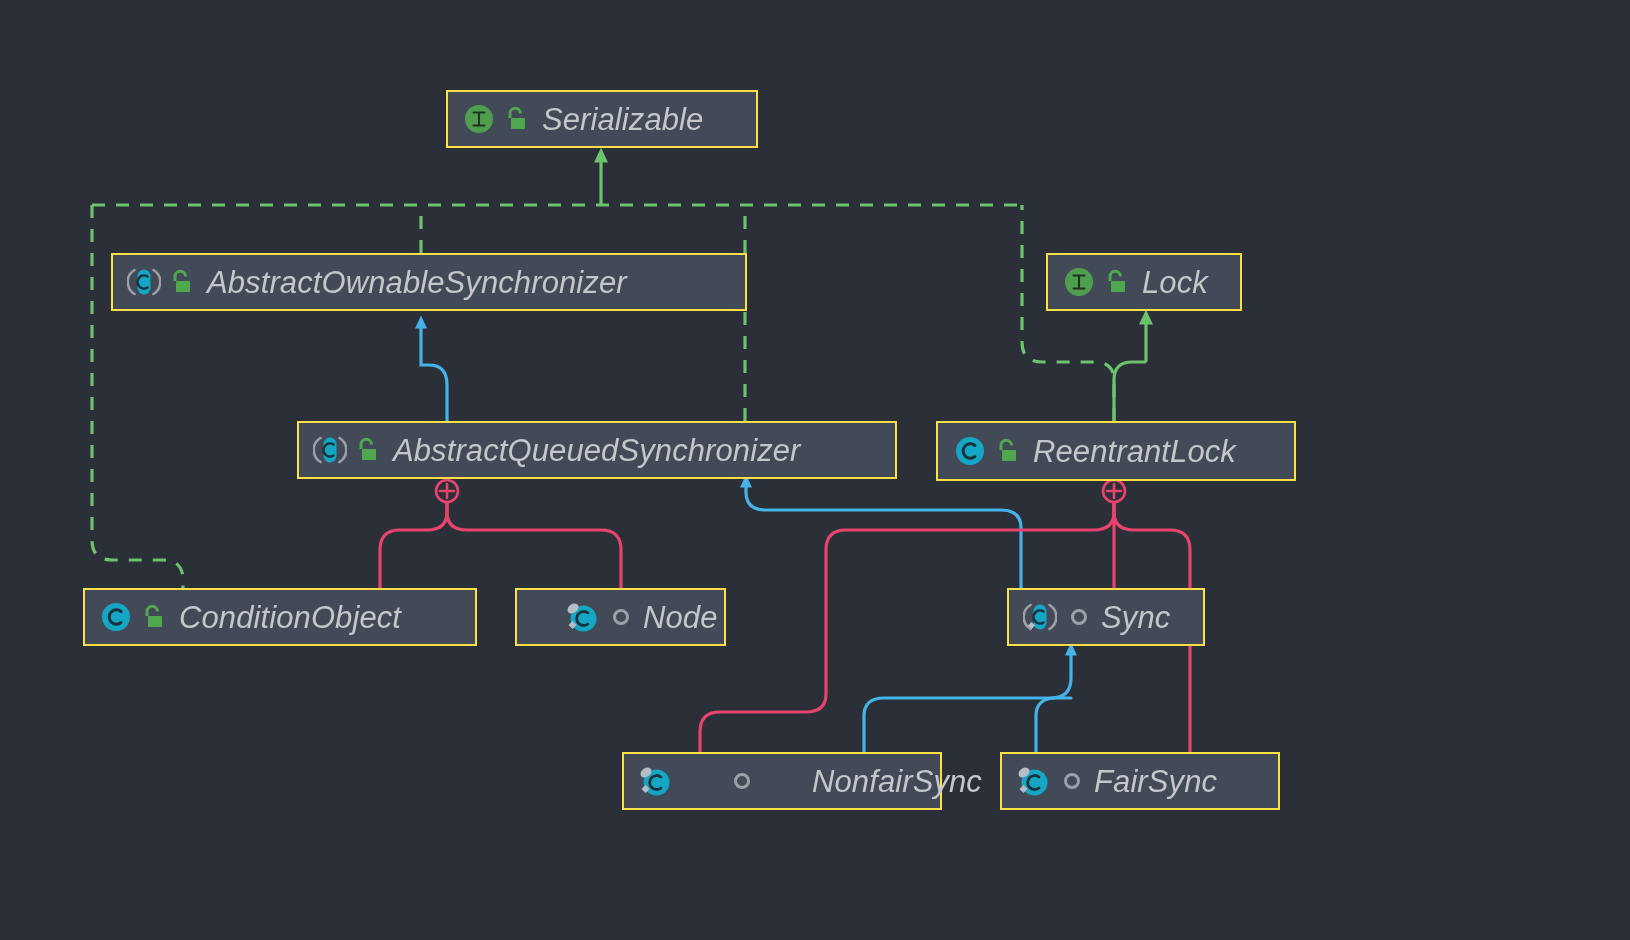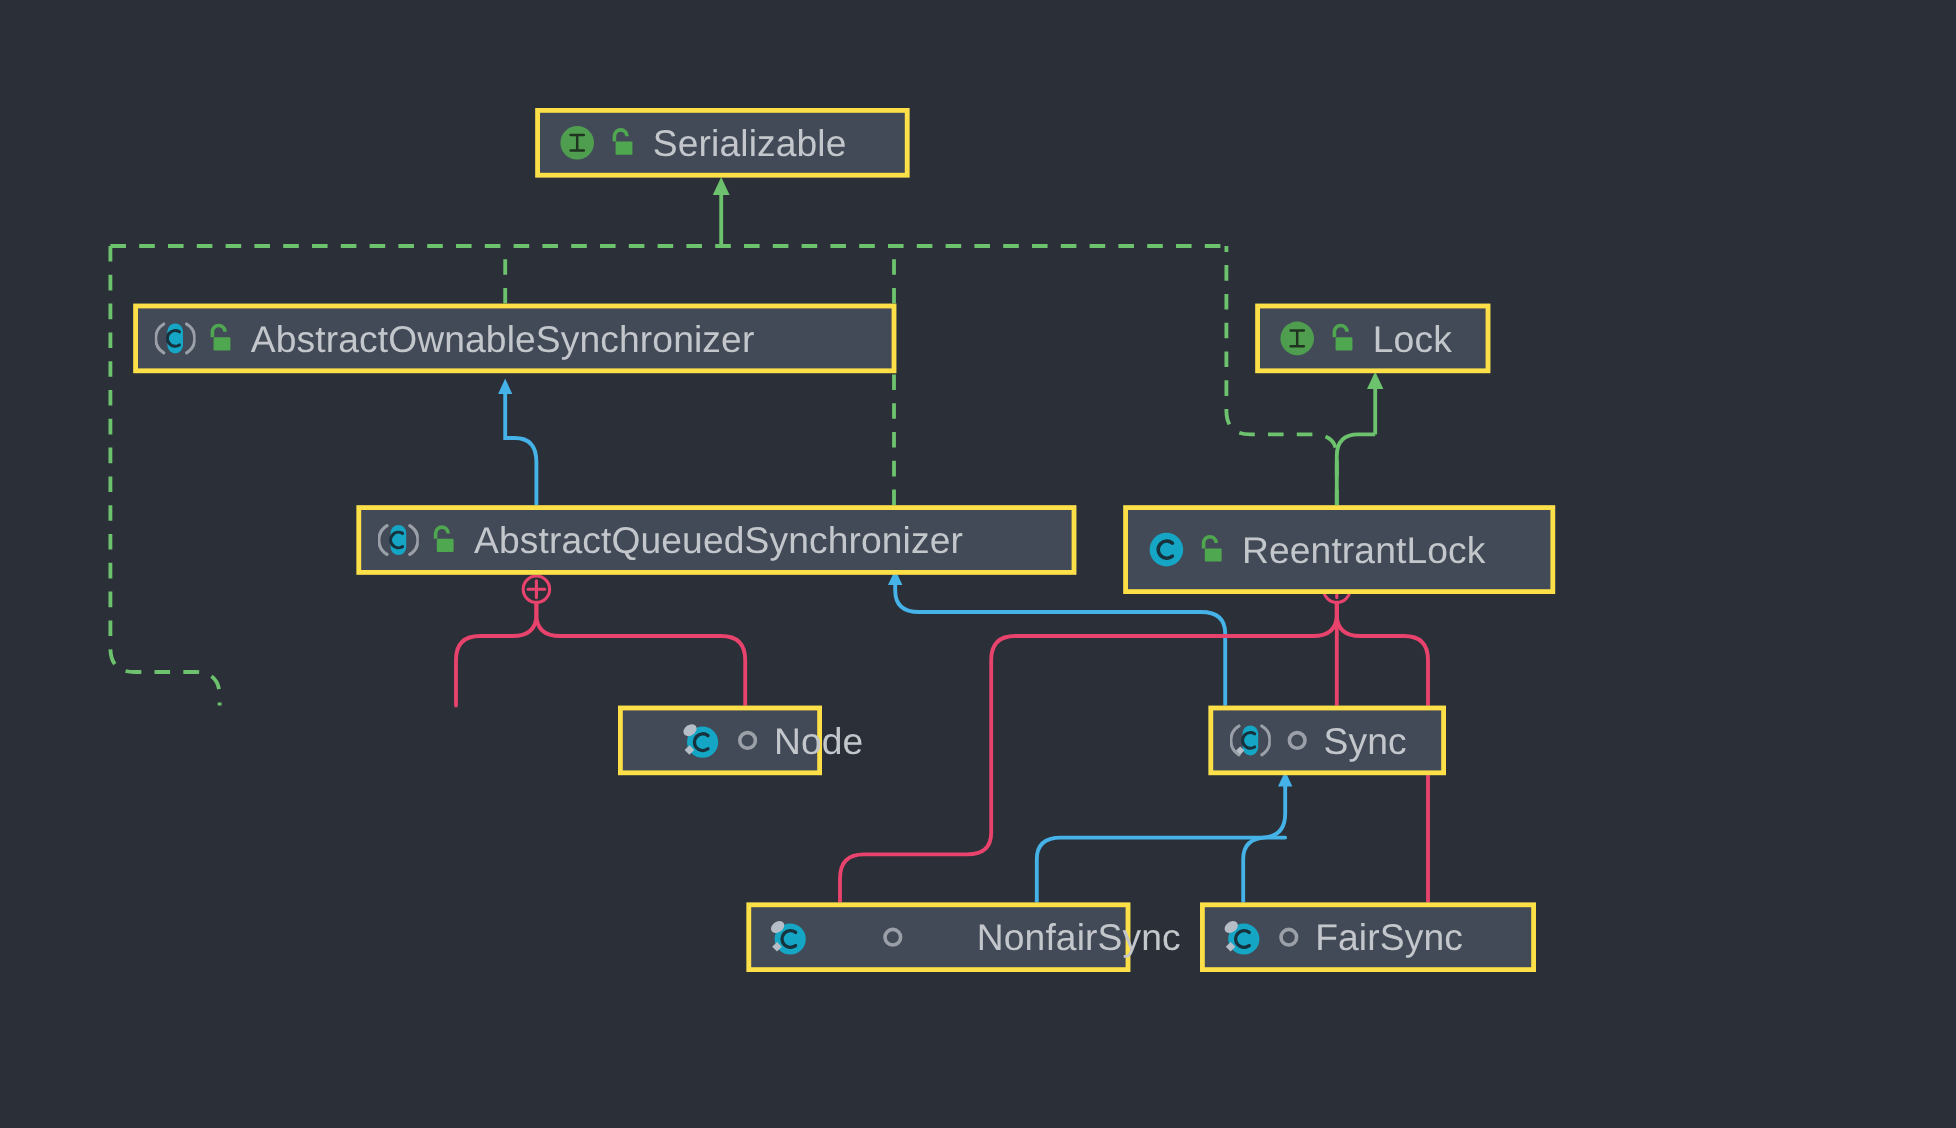--- a/index.html
+++ b/index.html
@@ -27,24 +27,25 @@
     height: 940px;
   }
 
   
   .node {
     position: absolute;
     box-sizing: border-box;
     display: flex;
     align-items: center;
     background: #434a57;
-    border: 4px solid #fde047;
+    border: 2px solid #fde047;
     padding: 0 18px 0 14px;
     white-space: nowrap;
     z-index: 5;
+    font-style: italic;
   }
   .node-label {
     color: #c3c7cc;
     font-size: 31px;
     line-height: 1;
     letter-spacing: .1px;
     margin-left: 14px;
   }
   .node.small .node-label { font-size: 31px; }
 
@@ -204,38 +205,53 @@
     </span>
     <span class="icon-wrap vis">
       <svg width="26" height="30" viewBox="0 0 26 30">
         <path d="M8,14 V9.5 A5,5 0 0 1 18.5,9.5" fill="none" stroke="#4fa84f" stroke-width="3"></path>
         <rect x="9" y="14" width="14" height="11" rx="1" fill="#4fa84f"></rect>
       </svg>
     </span>
     <span class="node-label">AbstractQueuedSynchronizer</span>
   </div>
 
-  <div class="node" style="left:936px; top:421px; width:360px; height:74px;padding-left:15px;">
+  <div class="node" style="left:936px; top:421px; width:360px; height:60px;padding-left:15px;">
     <span class="icon-wrap">
       <svg width="34" height="34" viewBox="0 0 34 34">
         <circle cx="17" cy="17" r="14" fill="#14a6c4"></circle>
         <path d="M22,11.5 A7.2,7.2 0 1 0 22,22.5" fill="none" stroke="#17313d" stroke-width="3" stroke-linecap="round"></path>
       </svg>
     </span>
     <span class="icon-wrap vis">
       <svg width="26" height="30" viewBox="0 0 26 30">
         <path d="M8,14 V9.5 A5,5 0 0 1 18.5,9.5" fill="none" stroke="#4fa84f" stroke-width="3"></path>
         <rect x="9" y="14" width="14" height="11" rx="1" fill="#4fa84f"></rect>
       </svg>
     </span>
     <span class="node-label">ReentrantLock</span>
   </div>
 
-
-  <div class="node small" style="left:515px; top:588px; width:170px; height:58px;padding-left:48px;">
+  <div class="node" style="left:83px; top:588px; width:394px; height:58px;">
+    <span class="icon-wrap">
+      <svg width="34" height="34" viewBox="0 0 34 34">
+        <circle cx="17" cy="17" r="14" fill="#14a6c4"></circle>
+        <path d="M22,11.5 A7.2,7.2 0 1 0 22,22.5" fill="none" stroke="#17313d" stroke-width="3" stroke-linecap="round"></path>
+      </svg>
+    </span>
+    <span class="icon-wrap vis">
+      <svg width="26" height="30" viewBox="0 0 26 30">
+        <path d="M8,14 V9.5 A5,5 0 0 1 18.5,9.5" fill="none" stroke="#4fa84f" stroke-width="3"></path>
+        <rect x="9" y="14" width="14" height="11" rx="1" fill="#4fa84f"></rect>
+      </svg>
+    </span>
+    <span class="node-label">ConditionObject</span>
+  </div>
+
+  <div class="node small" style="left:515px; top:588px; width:211px; height:58px;padding-left:48px;">
     <span class="icon-wrap">
       <svg width="34" height="34" viewBox="0 0 34 34">
         <circle cx="18.5" cy="18.5" r="13" fill="#14a6c4"></circle>
         <ellipse cx="8" cy="8.5" rx="6" ry="4.4" fill="#b6bdc6" transform="rotate(-35 8 8.5)"></ellipse>
         <path d="M7.5,21 L11.5,25 L7.5,29 L3.5,25 Z" fill="#b6bdc6"></path>
         <path d="M23,13 A7,7 0 1 0 23,24" fill="none" stroke="#17313d" stroke-width="2.8" stroke-linecap="round"></path>
       </svg>
     </span>
     <span class="vis-dot"></span>
     <span class="node-label">Node</span>

